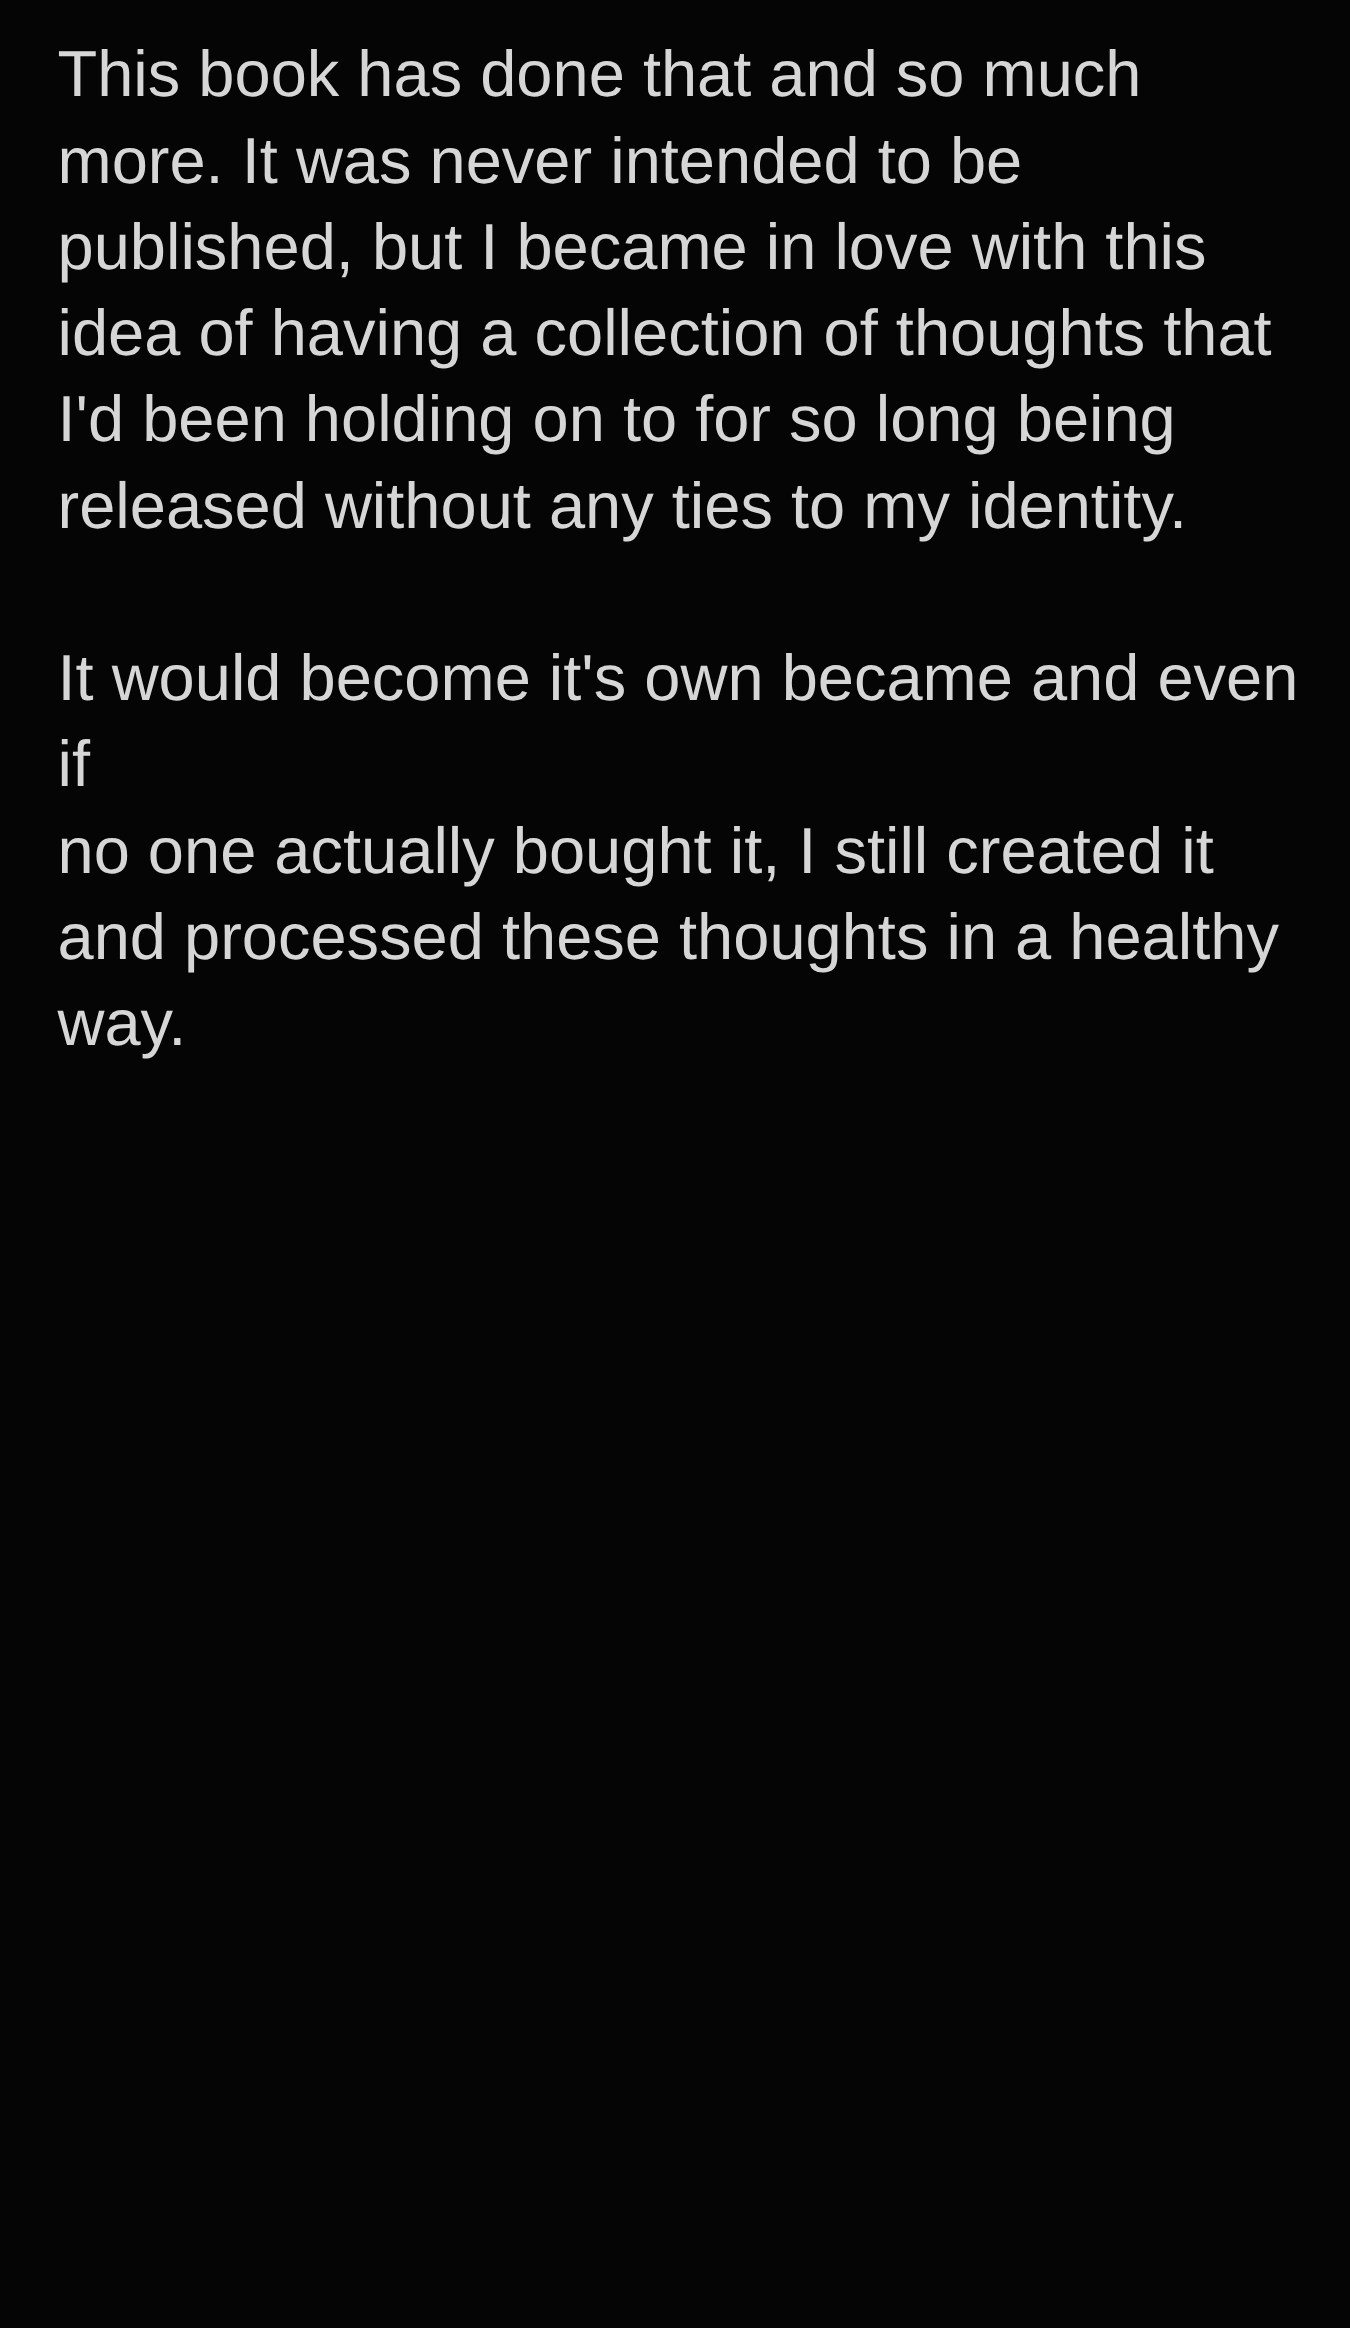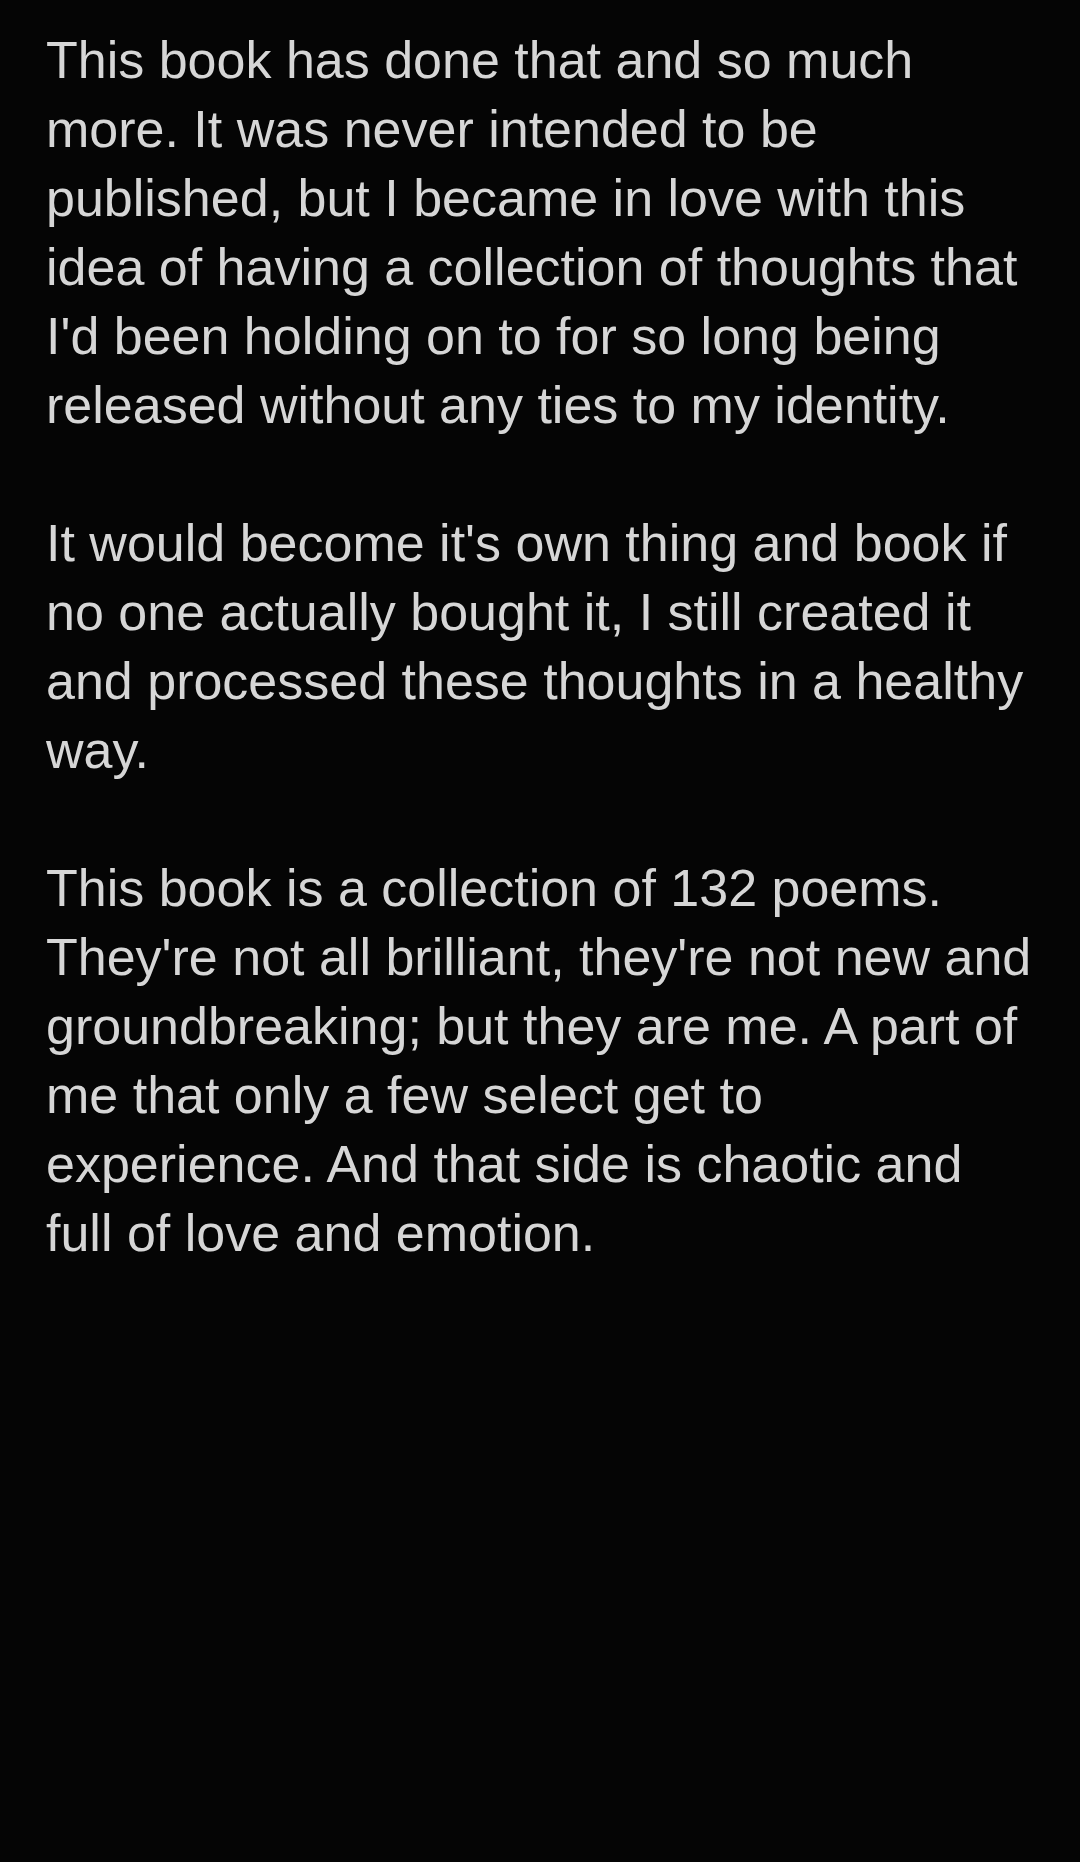--- a/index.html
+++ b/index.html
@@ -32,23 +32,17 @@
 </head>
 <body>
 
 <div class="post-body">
   <p>This book has done that and so much
 more. It was never intended to be
 published, but I became in love with this
 idea of having a collection of thoughts that
 I'd been holding on to for so long being
 released without any ties to my identity.</p>
-  <p>It would become it's own thing and book if
+  <p>It would become it's own became and even if
 no one actually bought it, I still created it
 and processed these thoughts in a healthy
 way.</p>
-  <p>This book is a collection of 132 poems.
-They're not all brilliant, they're not new and
-groundbreaking; but they are me. A part of
-me that only a few select get to
-experience. And that side is chaotic and
-full of love and emotion.</p>
 </div>
 
 </body></html>

